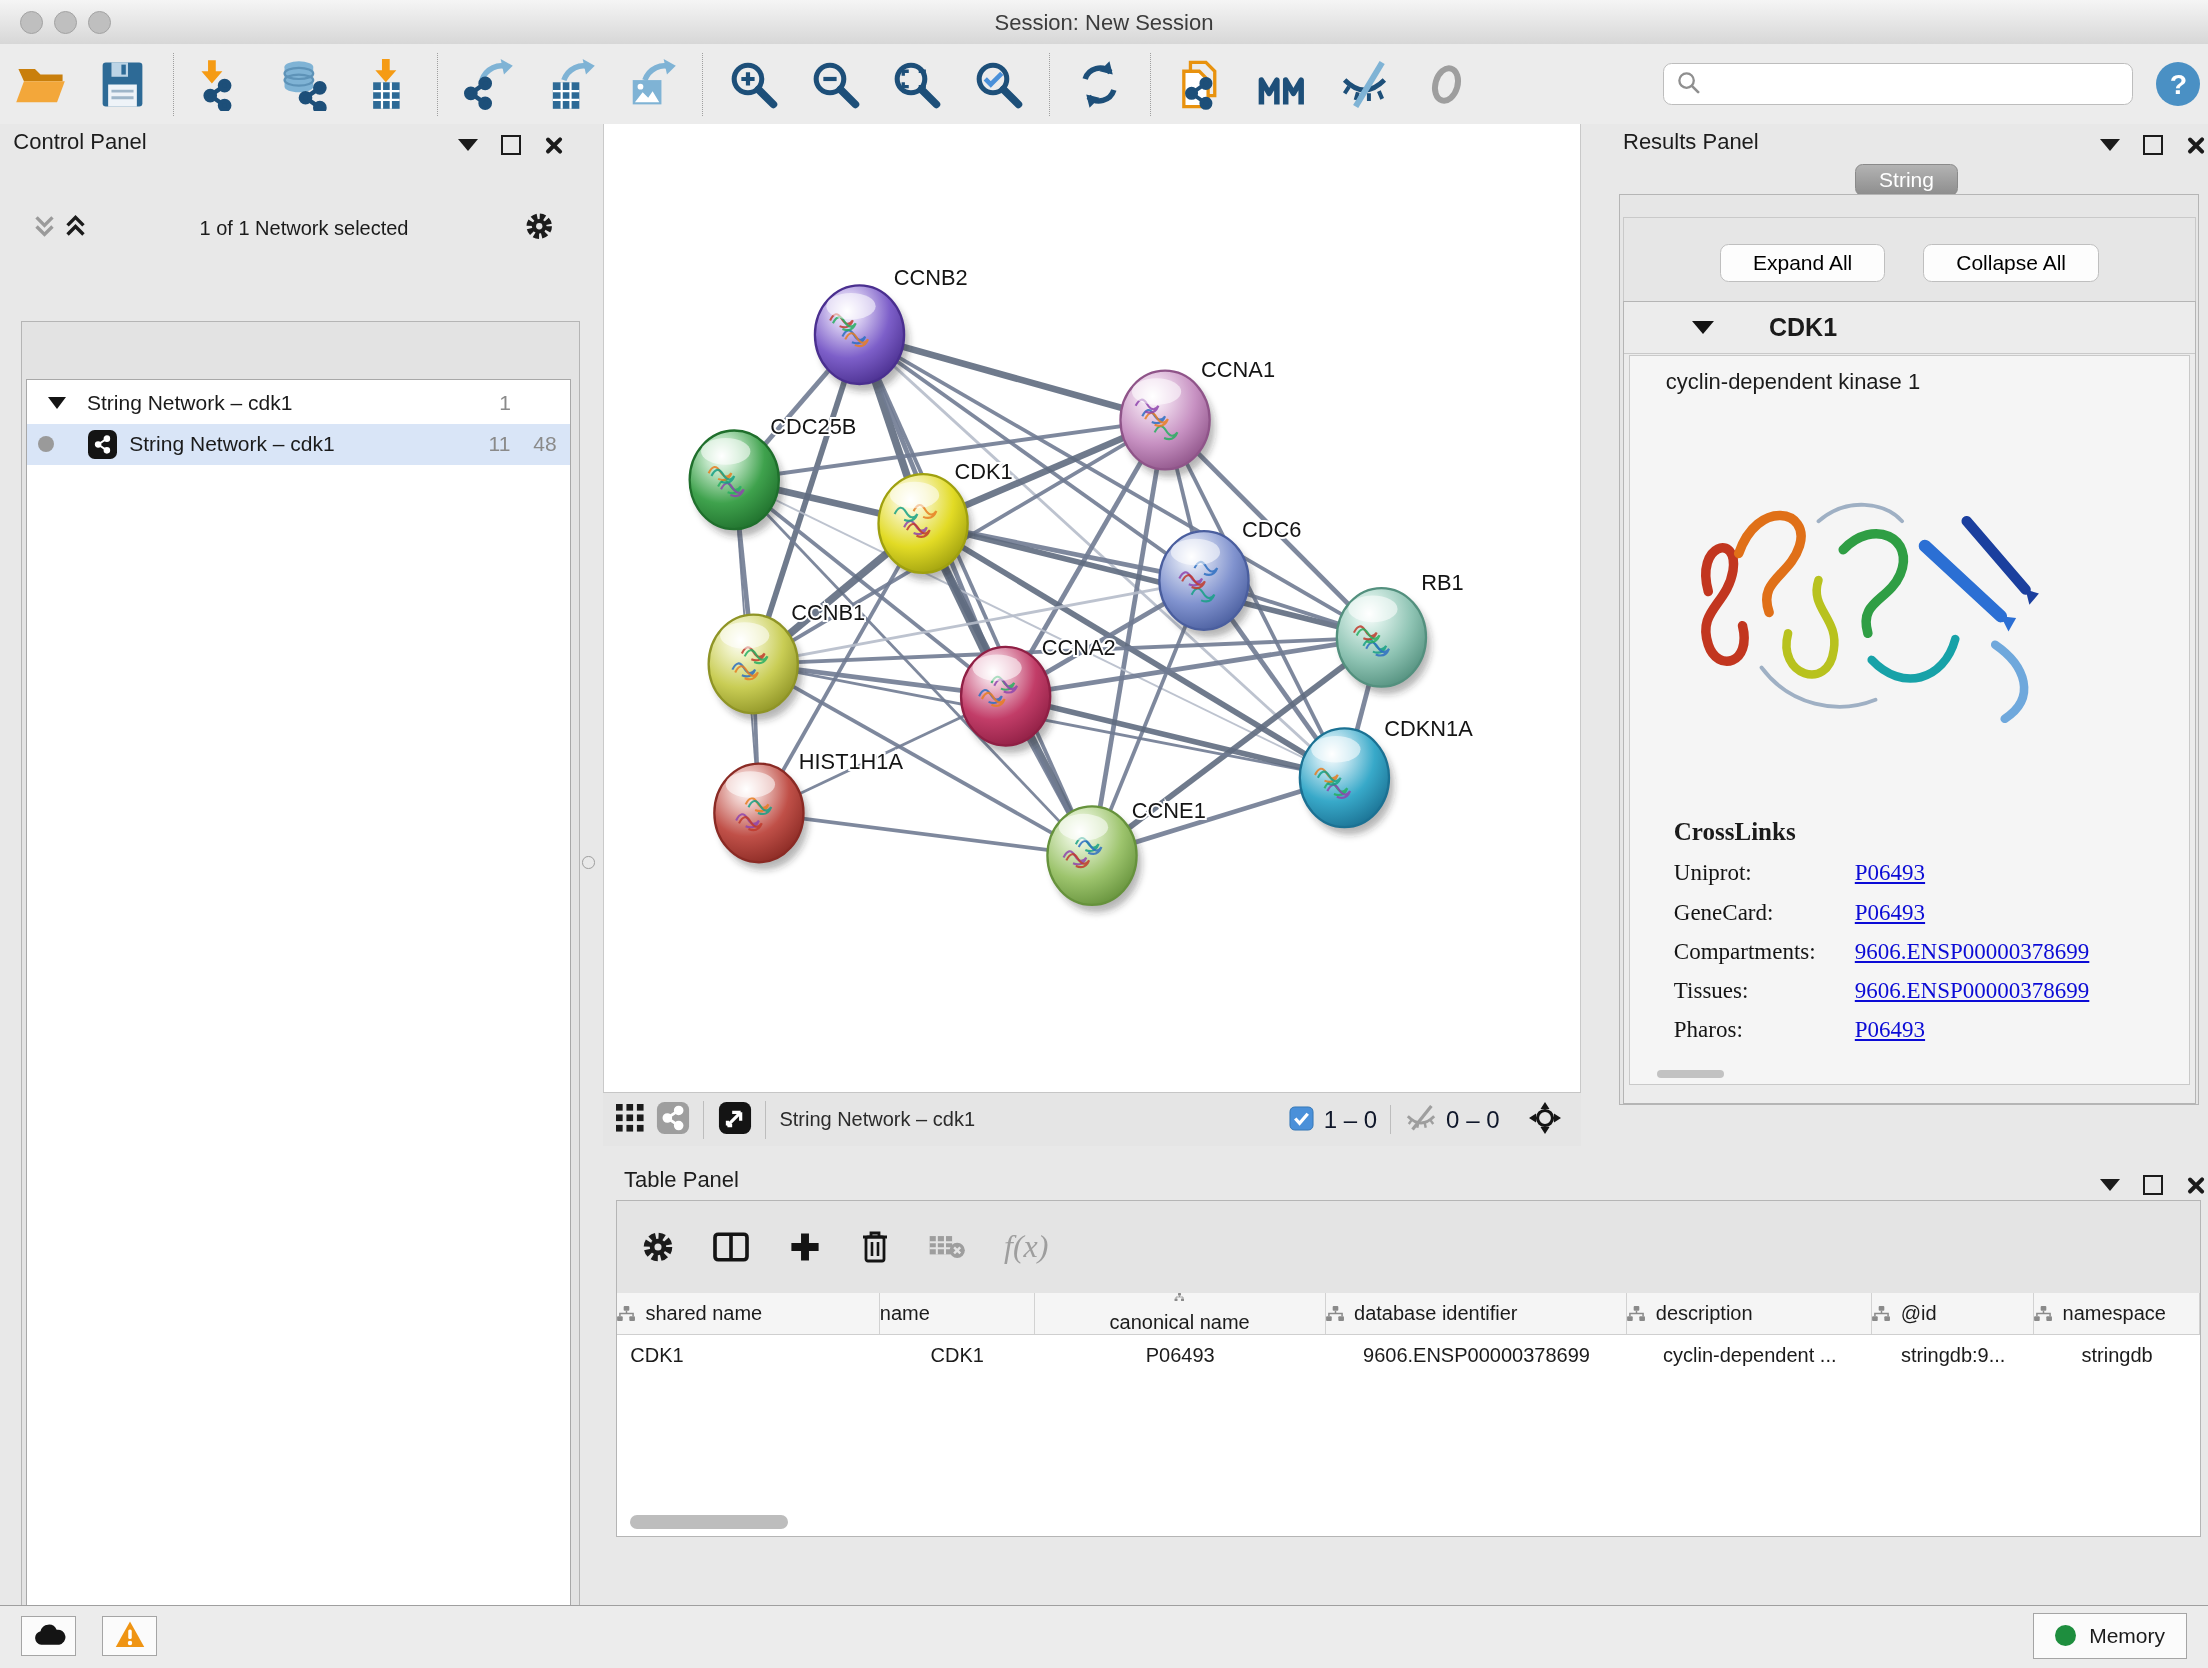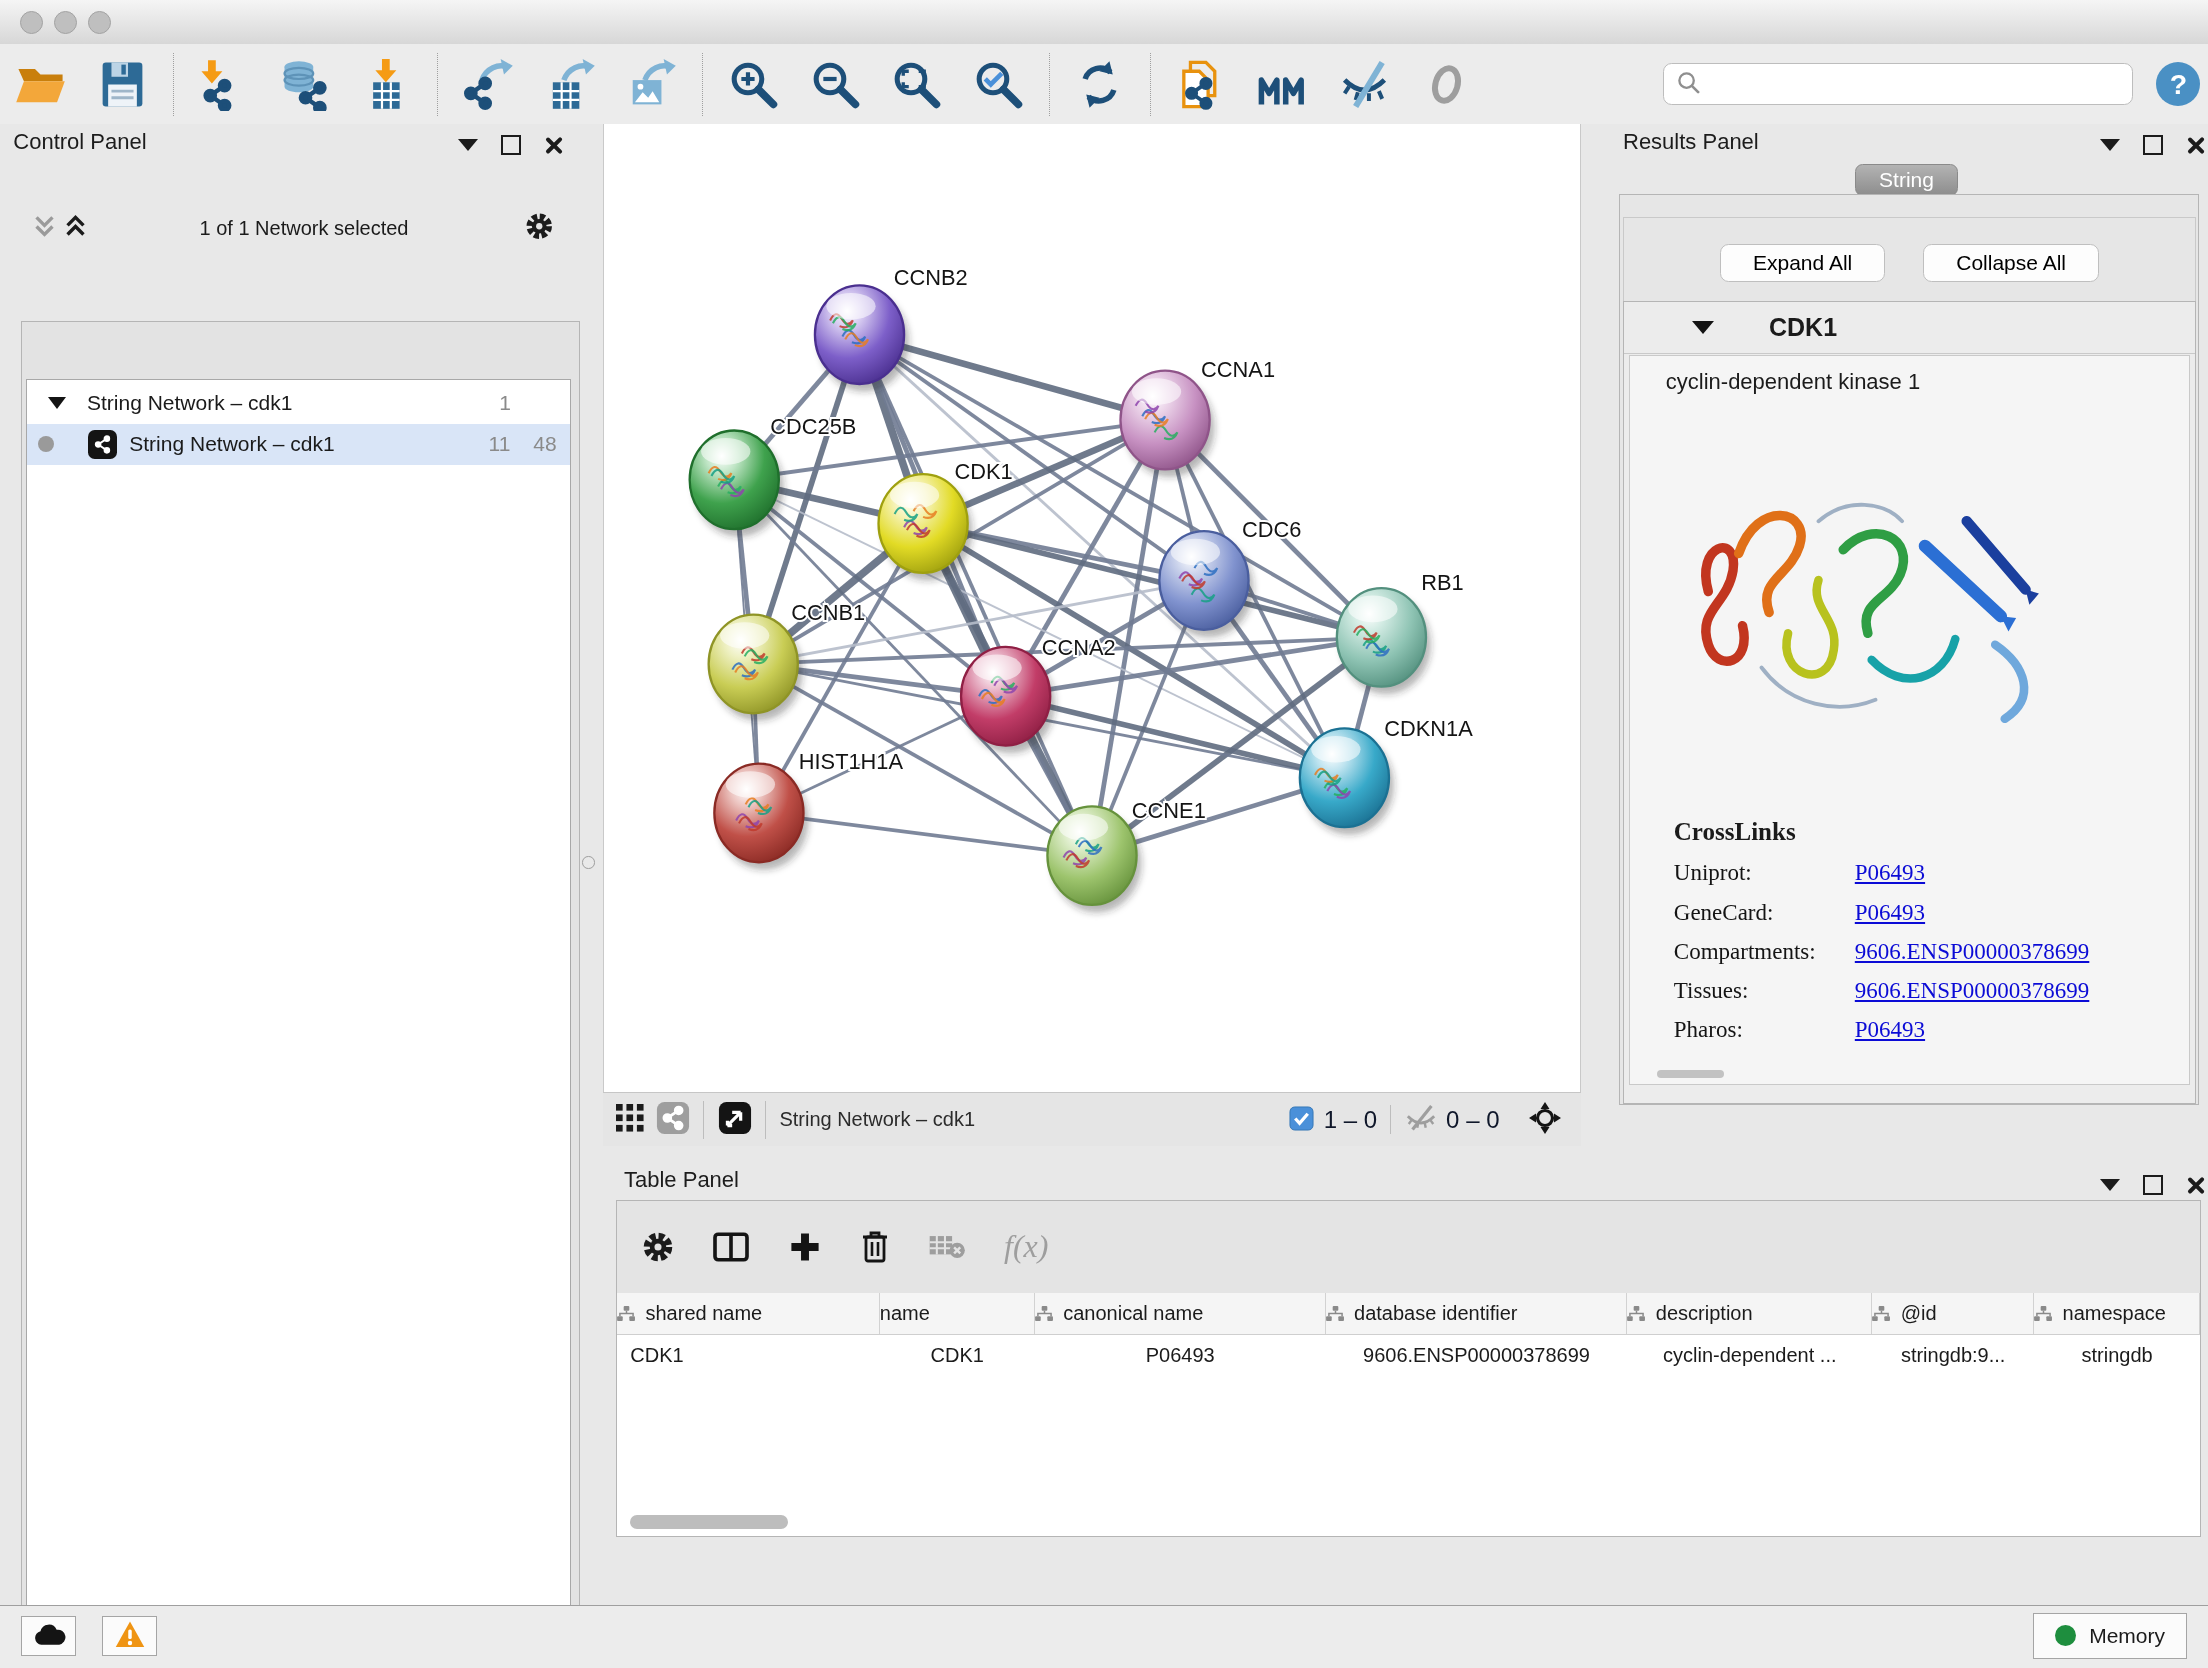--- a/index.html
+++ b/index.html
@@ -83,20 +83,21 @@
            display:flex;align-items:center;gap:13.3px;font-size:21px;padding:0 21px;box-sizing:border-box;}
   .mem-dot{width:21px;height:21px;border-radius:50%;background:#1e8e3e;}
 </style>
 </head>
 <body>
 
 <div class="abs titlebar">
   <div class="abs tl" style="left:20px"></div>
   <div class="abs tl" style="left:54px"></div>
   <div class="abs tl" style="left:88px"></div>
+  <div class="abs win-title">Session: New Session</div>
 </div>
 
 <div class="abs toolbar" id="main-toolbar">
 
   <div class="tb-ic">
       <svg viewBox="0 0 48 48">
         <path d="M4 10h15l5 5h20v6H9z" fill="#c97f0c"></path>
         <path d="M2 40l7-19h37l-7 19z" fill="#f3a73a"></path>
       </svg>
     </div>
@@ -708,21 +709,21 @@
               <rect x="0" y="11" width="6" height="5" rx="1"></rect>
               <rect x="13" y="11" width="6" height="5" rx="1"></rect>
             </g>
             <path d="M10 5v3M3 11V8h14v3" stroke="#8a8a8a" stroke-width="1.6" fill="none"></path>
           </svg>
           <span>shared name</span>
         </div>
         <div class="th" style="width: 155px;">
           <span>name</span>
         </div>
-        <div class="th" style="width: 291px;">
+        <div class="th" style="width: 291px; flex-direction: column;">
           <svg width="19" height="16" viewBox="0 0 20 17">
             <g fill="#8a8a8a">
               <rect x="7" y="0" width="6" height="5" rx="1"></rect>
               <rect x="0" y="11" width="6" height="5" rx="1"></rect>
               <rect x="13" y="11" width="6" height="5" rx="1"></rect>
             </g>
             <path d="M10 5v3M3 11V8h14v3" stroke="#8a8a8a" stroke-width="1.6" fill="none"></path>
           </svg>
           <span>canonical name</span>
         </div>

